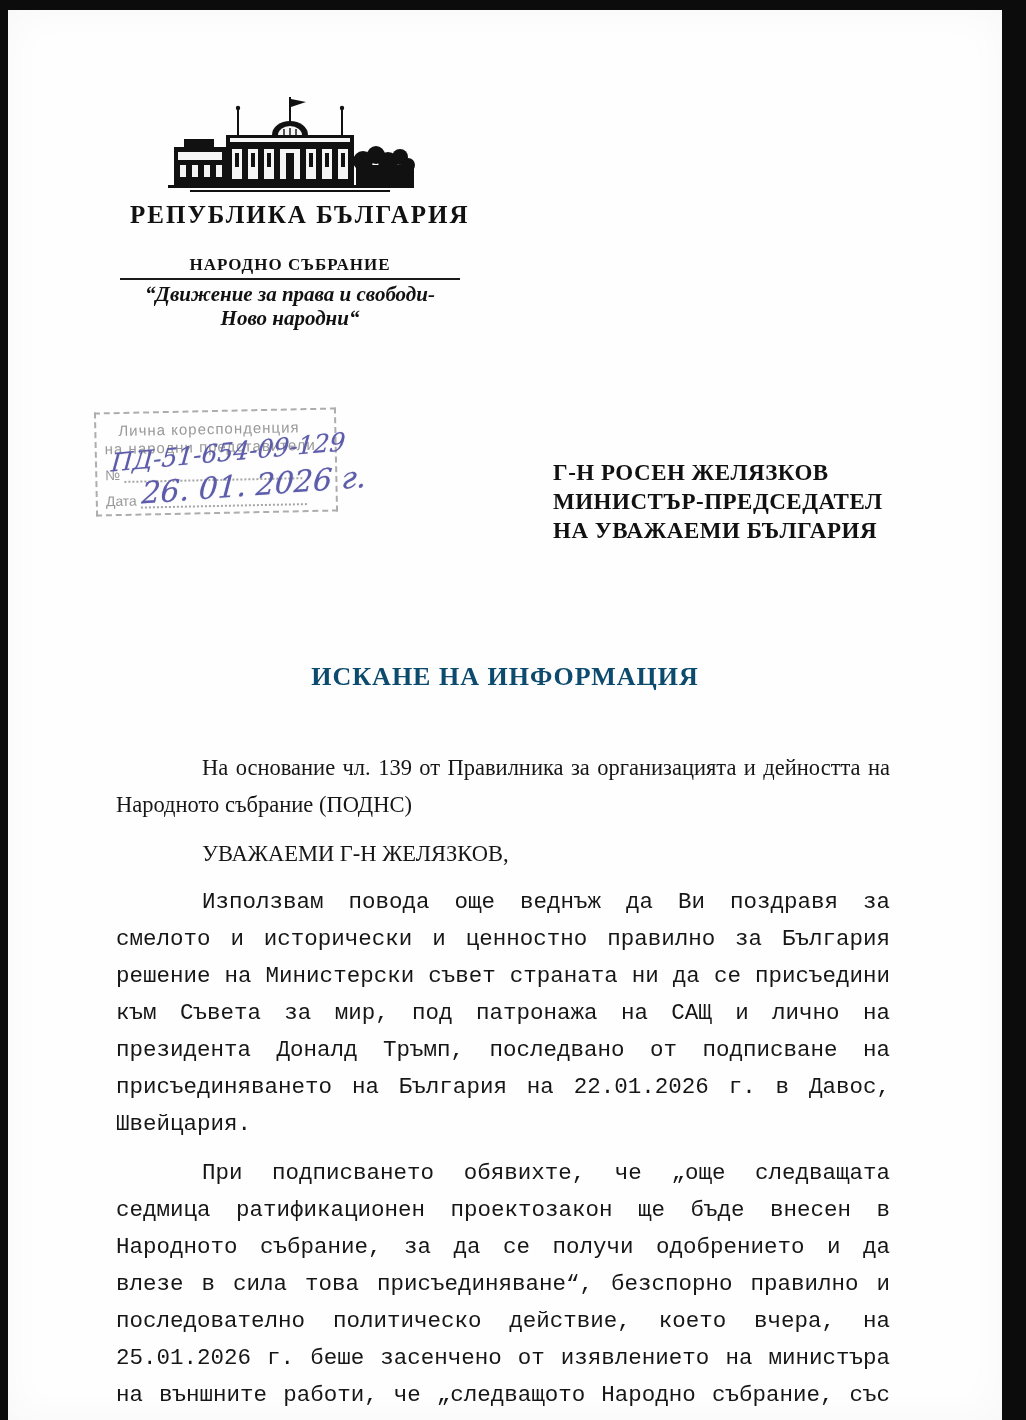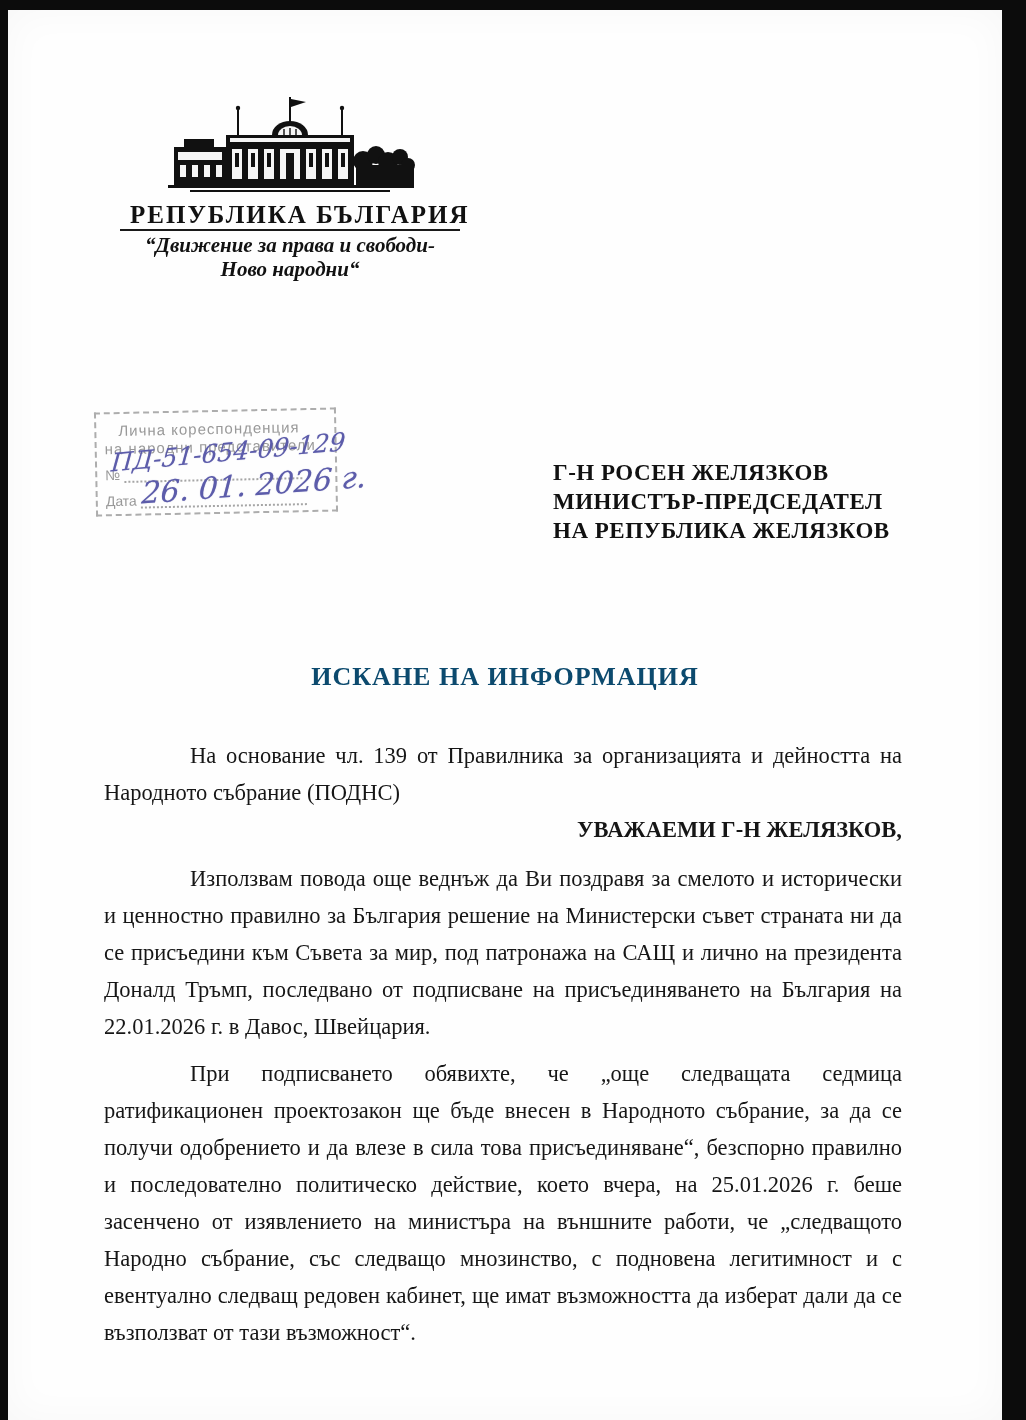--- a/index.html
+++ b/index.html
@@ -107,29 +107,29 @@
   
   .body-text{
     position:absolute;
     left:96px;top:727px;
     width:798px;
     font-size:22.5px;
     line-height:37px;
     color:#161616;
     text-align:justify;
   }
-  .body-text p{margin:0;text-indent:86px;}
+  .body-text p{margin:12px;text-indent:86px;}
   .p-basis{margin-bottom:44px;}
   .salutation{
-    font-weight:bold;
+    font-weight:normal;
     text-indent:86px;
     margin-bottom:12px !important;
-    text-align:right;
-  }
-  .p-body{margin-bottom:10px !important;}
+    text-align:left;
+  }
+  .p-body{margin-bottom:10px !important;font-family:Liberation Mono, monospace;}
   
   .logo-wrap svg{display:block;}
 </style>
 </head>
 <body>
 
 <div class="scan">
   <div class="page">
 
     <div class="letterhead">
@@ -191,20 +191,21 @@
             <circle cx="240" cy="62" r="8"></circle>
             <circle cx="248" cy="70" r="7"></circle>
             <rect x="196" y="70" width="58" height="20"></rect>
           </g>
 
           <rect x="8" y="90" width="246" height="3" fill="#111"></rect>
           <rect x="30" y="95" width="200" height="2" fill="#111"></rect>
         </svg>
       </div>
       <div class="country">РЕПУБЛИКА БЪЛГАРИЯ</div>
+      <div class="institution">НАРОДНО СЪБРАНИЕ</div>
       <hr class="head-rule">
       <div class="group">“Движение за права и свободи-</div>
       <div class="group">Ново народни“</div>
     </div>
 
     <div class="stamp">
       <div class="stamp-line1">Лична кореспонденция</div>
       <div class="stamp-line2">на народни представители</div>
       <div class="stamp-row">
         <span>№</span>
@@ -214,21 +215,21 @@
         <span>Дата</span>
         <span class="leader leader-date"></span>
       </div>
       <div class="ink ink-number">ПД-51-654-09-129</div>
       <div class="ink ink-date">26. 01. 2026 г.</div>
     </div>
 
     <div class="recipient">
       <div>Г-Н РОСЕН ЖЕЛЯЗКОВ</div>
       <div>МИНИСТЪР-ПРЕДСЕДАТЕЛ</div>
-      <div>НА РЕПУБЛИКА ЖЕЛЯЗКОВ</div>
+      <div>НА УВАЖАЕМИ БЪЛГАРИЯ</div>
     </div>
 
     <div class="doc-title">ИСКАНЕ НА ИНФОРМАЦИЯ</div>
 
     <div class="body-text">
       <p class="p-basis">На основание чл. 139 от Правилника за организацията и дейността на Народното събрание (ПОДНС)</p>
       <p class="salutation">УВАЖАЕМИ Г-Н ЖЕЛЯЗКОВ,</p>
       <p class="p-body">Използвам повода още веднъж да Ви поздравя за смелото и исторически и ценностно правилно за България решение на Министерски съвет страната ни да се присъедини към Съвета за мир, под патронажа на САЩ и лично на президента Доналд Тръмп, последвано от подписване на присъединяването на България на 22.01.2026 г. в Давос, Швейцария.</p>
       <p class="p-body">При подписването обявихте, че „още следващата седмица ратификационен проектозакон ще бъде внесен в Народното събрание, за да се получи одобрението и да влезе в сила това присъединяване“, безспорно правилно и последователно политическо действие, което вчера, на 25.01.2026 г. беше засенчено от изявлението на министъра на външните работи, че „следващото Народно събрание, със следващо мнозинство, с подновена легитимност и с евентуално следващ редовен кабинет, ще имат възможността да изберат дали да се възползват от тази възможност“.</p>
     </div>

